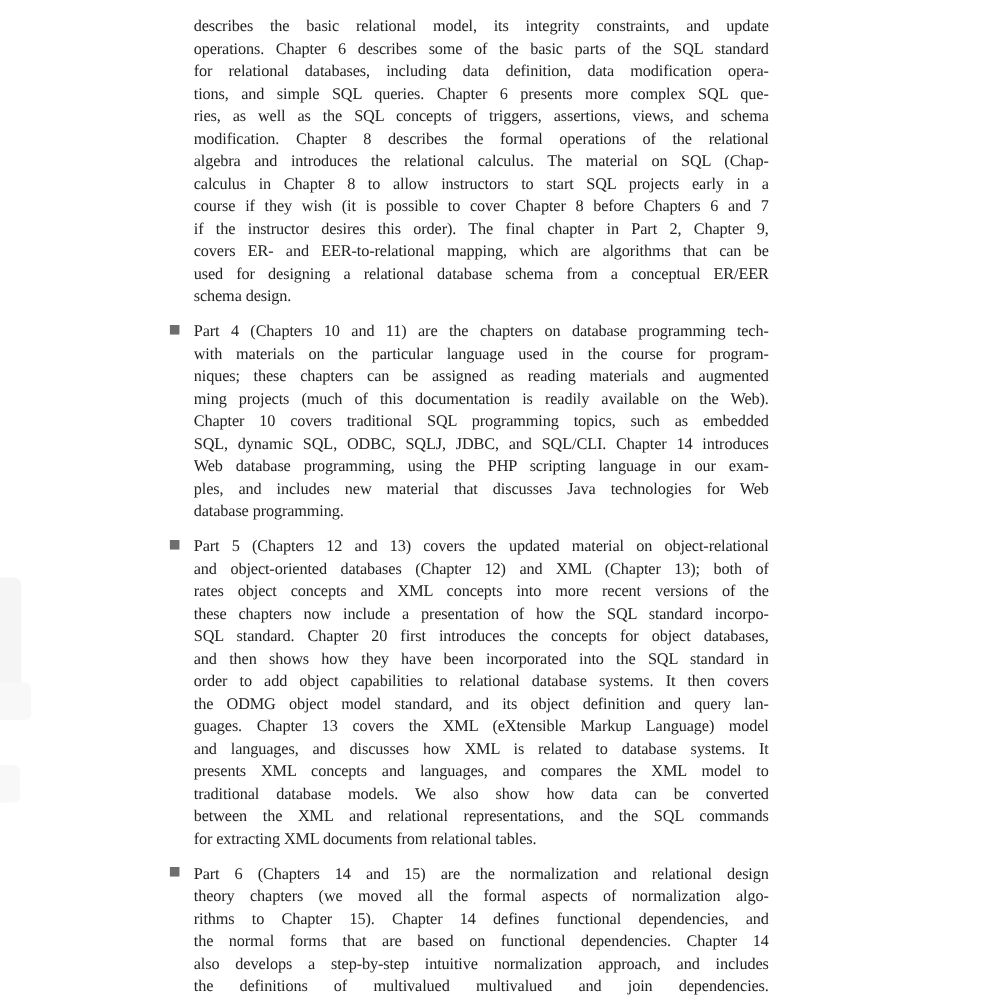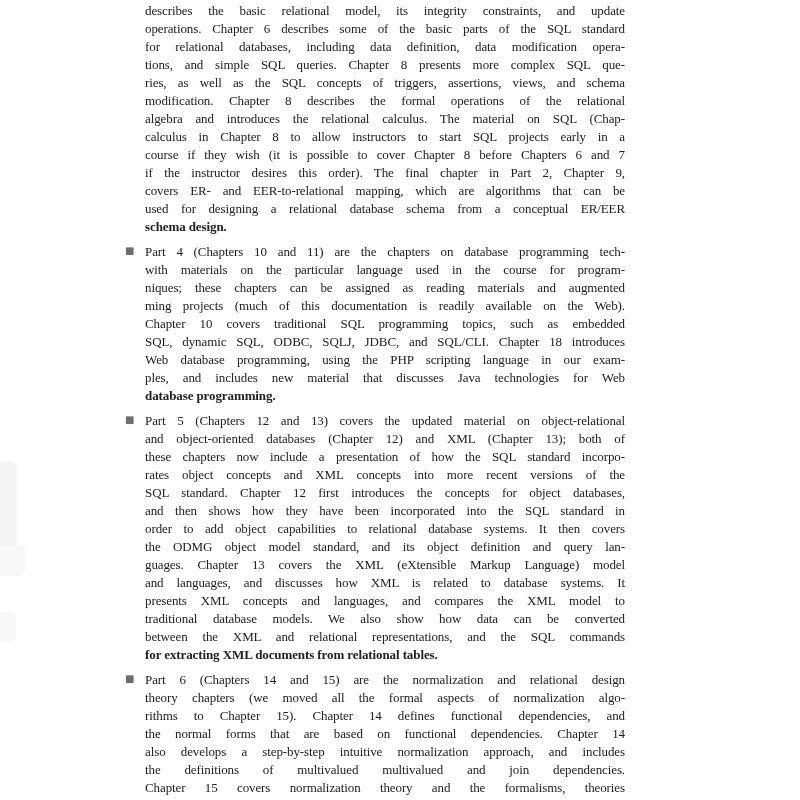--- a/index.html
+++ b/index.html
@@ -48,21 +48,21 @@
   .column {
     position: absolute;
     left: 145px;
     top: 2px;
     width: 480px;
     font-size: 13px;
     letter-spacing: -0.1px;
     color: var(--text-color, #222222);
   }
   .para {
-    margin: 0;
+    margin: 10px;
   }
   .para + .para {
     margin-top: 7px;
   }
   .bullet-item {
     position: relative;
   }
   .marker {
     position: absolute;
     left: -20px;
@@ -75,65 +75,64 @@
   .tline {
     height: 18px;
     line-height: 18px;
     text-align: justify;
     text-align-last: justify;
     white-space: normal;
     overflow: hidden;
   }
   .tline.endline {
     text-align-last: left;
-    font-weight: bold;
   }
 </style>
 </head>
 <body style="background: rgb(255, 255, 255);">
 
 <div class="page">
   <div class="curl curl-a"></div>
   <div class="curl curl-b"></div>
   <div class="curl curl-c"></div>
   <div class="column" id="text-column">
       <div class="para">
         <div class="tline">describes the basic relational model, its integrity constraints, and update</div>
         <div class="tline">operations. Chapter 6 describes some of the basic parts of the SQL standard</div>
         <div class="tline">for relational databases, including data definition, data modification opera-</div>
-        <div class="tline">tions, and simple SQL queries. Chapter 8 presents more complex SQL que-</div>
+        <div class="tline">tions, and simple SQL queries. Chapter 6 presents more complex SQL que-</div>
         <div class="tline">ries, as well as the SQL concepts of triggers, assertions, views, and schema</div>
         <div class="tline">modification. Chapter 8 describes the formal operations of the relational</div>
         <div class="tline">algebra and introduces the relational calculus. The material on SQL (Chap-</div>
         <div class="tline">calculus in Chapter 8 to allow instructors to start SQL projects early in a</div>
         <div class="tline">course if they wish (it is possible to cover Chapter 8 before Chapters 6 and 7</div>
         <div class="tline">if the instructor desires this order). The final chapter in Part 2, Chapter 9,</div>
         <div class="tline">covers ER- and EER-to-relational mapping, which are algorithms that can be</div>
         <div class="tline">used for designing a relational database schema from a conceptual ER/EER</div>
         <div class="tline endline">schema design.</div>
       </div>
       <div class="para bullet-item">
         <span class="marker">■</span>
         <div class="tline">Part 4 (Chapters 10 and 11) are the chapters on database programming tech-</div>
         <div class="tline">with materials on the particular language used in the course for program-</div>
         <div class="tline">niques; these chapters can be assigned as reading materials and augmented</div>
         <div class="tline">ming projects (much of this documentation is readily available on the Web).</div>
         <div class="tline">Chapter 10 covers traditional SQL programming topics, such as embedded</div>
-        <div class="tline">SQL, dynamic SQL, ODBC, SQLJ, JDBC, and SQL/CLI. Chapter 18 introduces</div>
+        <div class="tline">SQL, dynamic SQL, ODBC, SQLJ, JDBC, and SQL/CLI. Chapter 14 introduces</div>
         <div class="tline">Web database programming, using the PHP scripting language in our exam-</div>
         <div class="tline">ples, and includes new material that discusses Java technologies for Web</div>
         <div class="tline endline">database programming.</div>
       </div>
       <div class="para bullet-item">
         <span class="marker">■</span>
         <div class="tline">Part 5 (Chapters 12 and 13) covers the updated material on object-relational</div>
         <div class="tline">and object-oriented databases (Chapter 12) and XML (Chapter 13); both of</div>
+        <div class="tline">rates object concepts and XML concepts into more recent versions of the</div>
         <div class="tline">these chapters now include a presentation of how the SQL standard incorpo-</div>
-        <div class="tline">rates object concepts and XML concepts into more recent versions of the</div>
-        <div class="tline">SQL standard. Chapter 12 first introduces the concepts for object databases,</div>
+        <div class="tline">SQL standard. Chapter 20 first introduces the concepts for object databases,</div>
         <div class="tline">and then shows how they have been incorporated into the SQL standard in</div>
         <div class="tline">order to add object capabilities to relational database systems. It then covers</div>
         <div class="tline">the ODMG object model standard, and its object definition and query lan-</div>
         <div class="tline">guages. Chapter 13 covers the XML (eXtensible Markup Language) model</div>
         <div class="tline">and languages, and discusses how XML is related to database systems. It</div>
         <div class="tline">presents XML concepts and languages, and compares the XML model to</div>
         <div class="tline">traditional database models. We also show how data can be converted</div>
         <div class="tline">between the XML and relational representations, and the SQL commands</div>
         <div class="tline endline">for extracting XML documents from relational tables.</div>
       </div>

